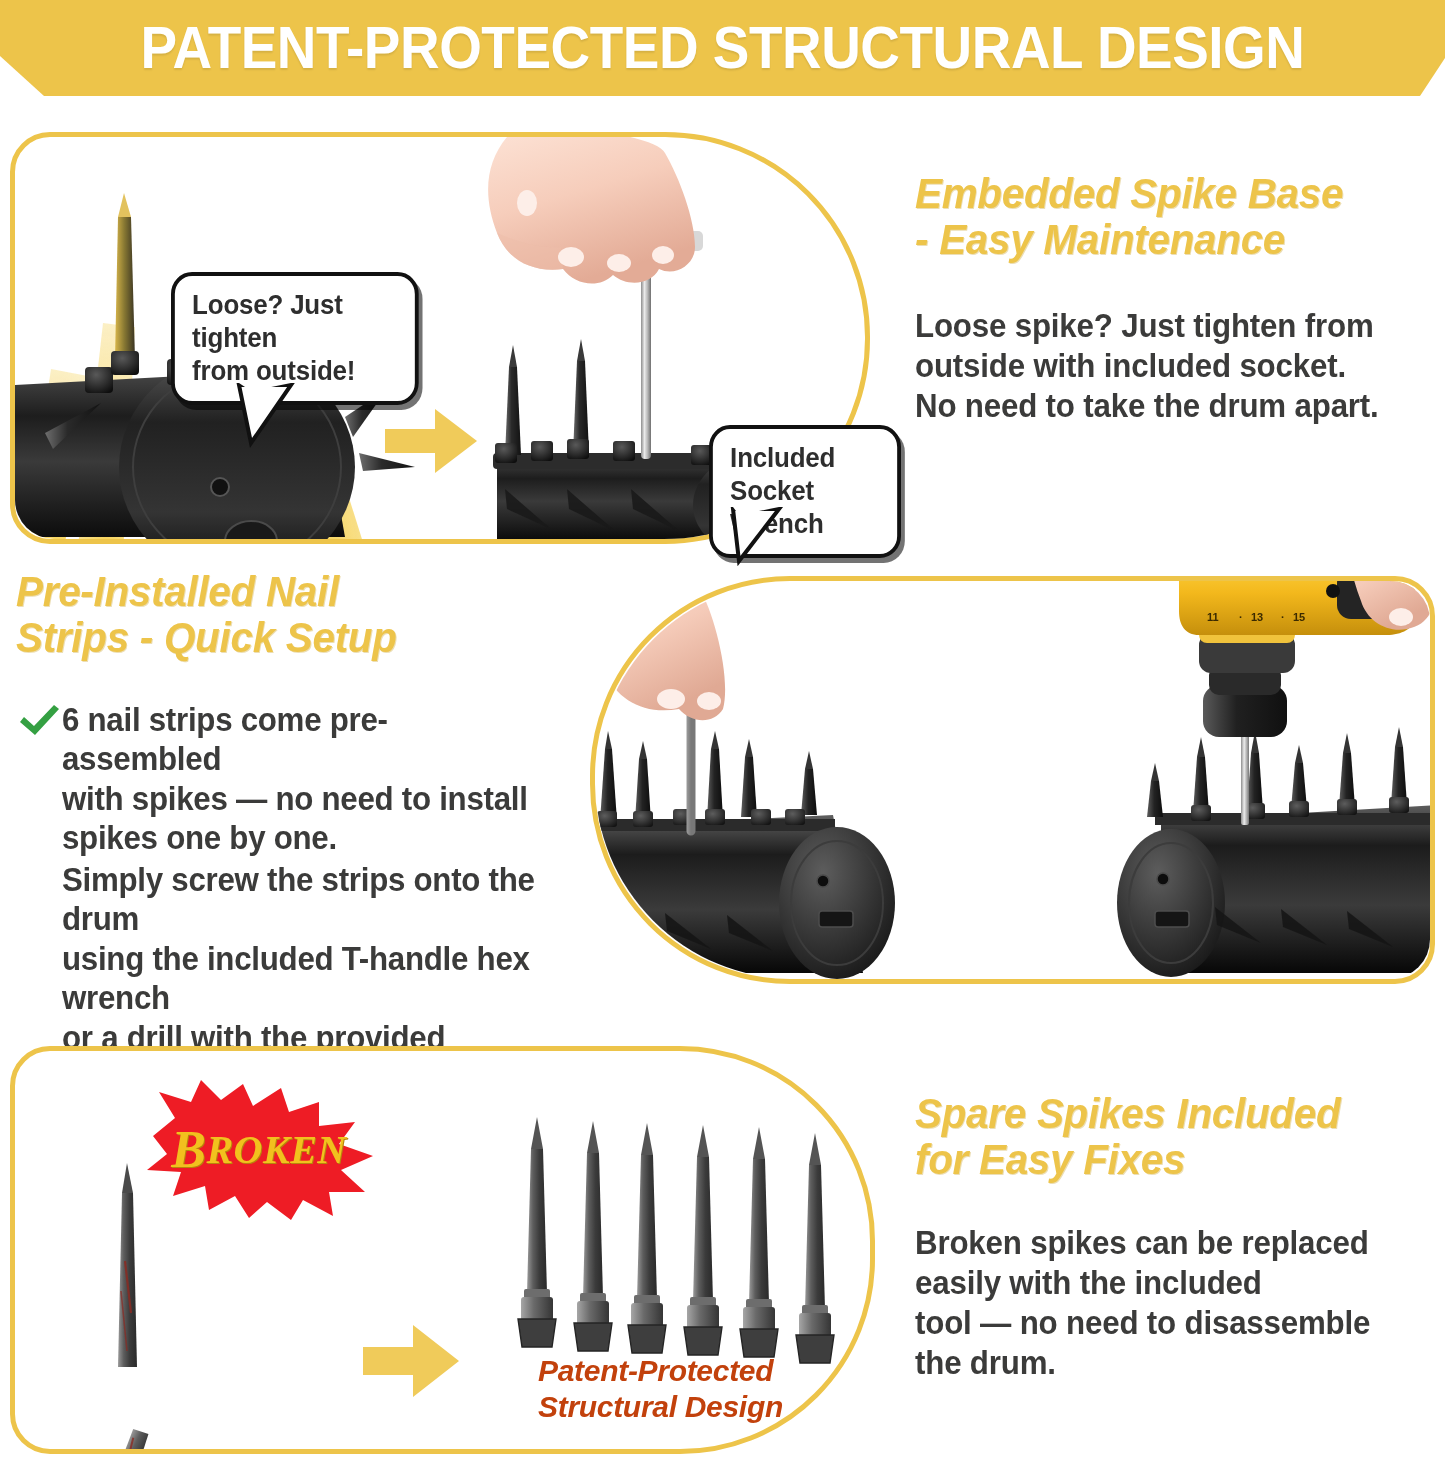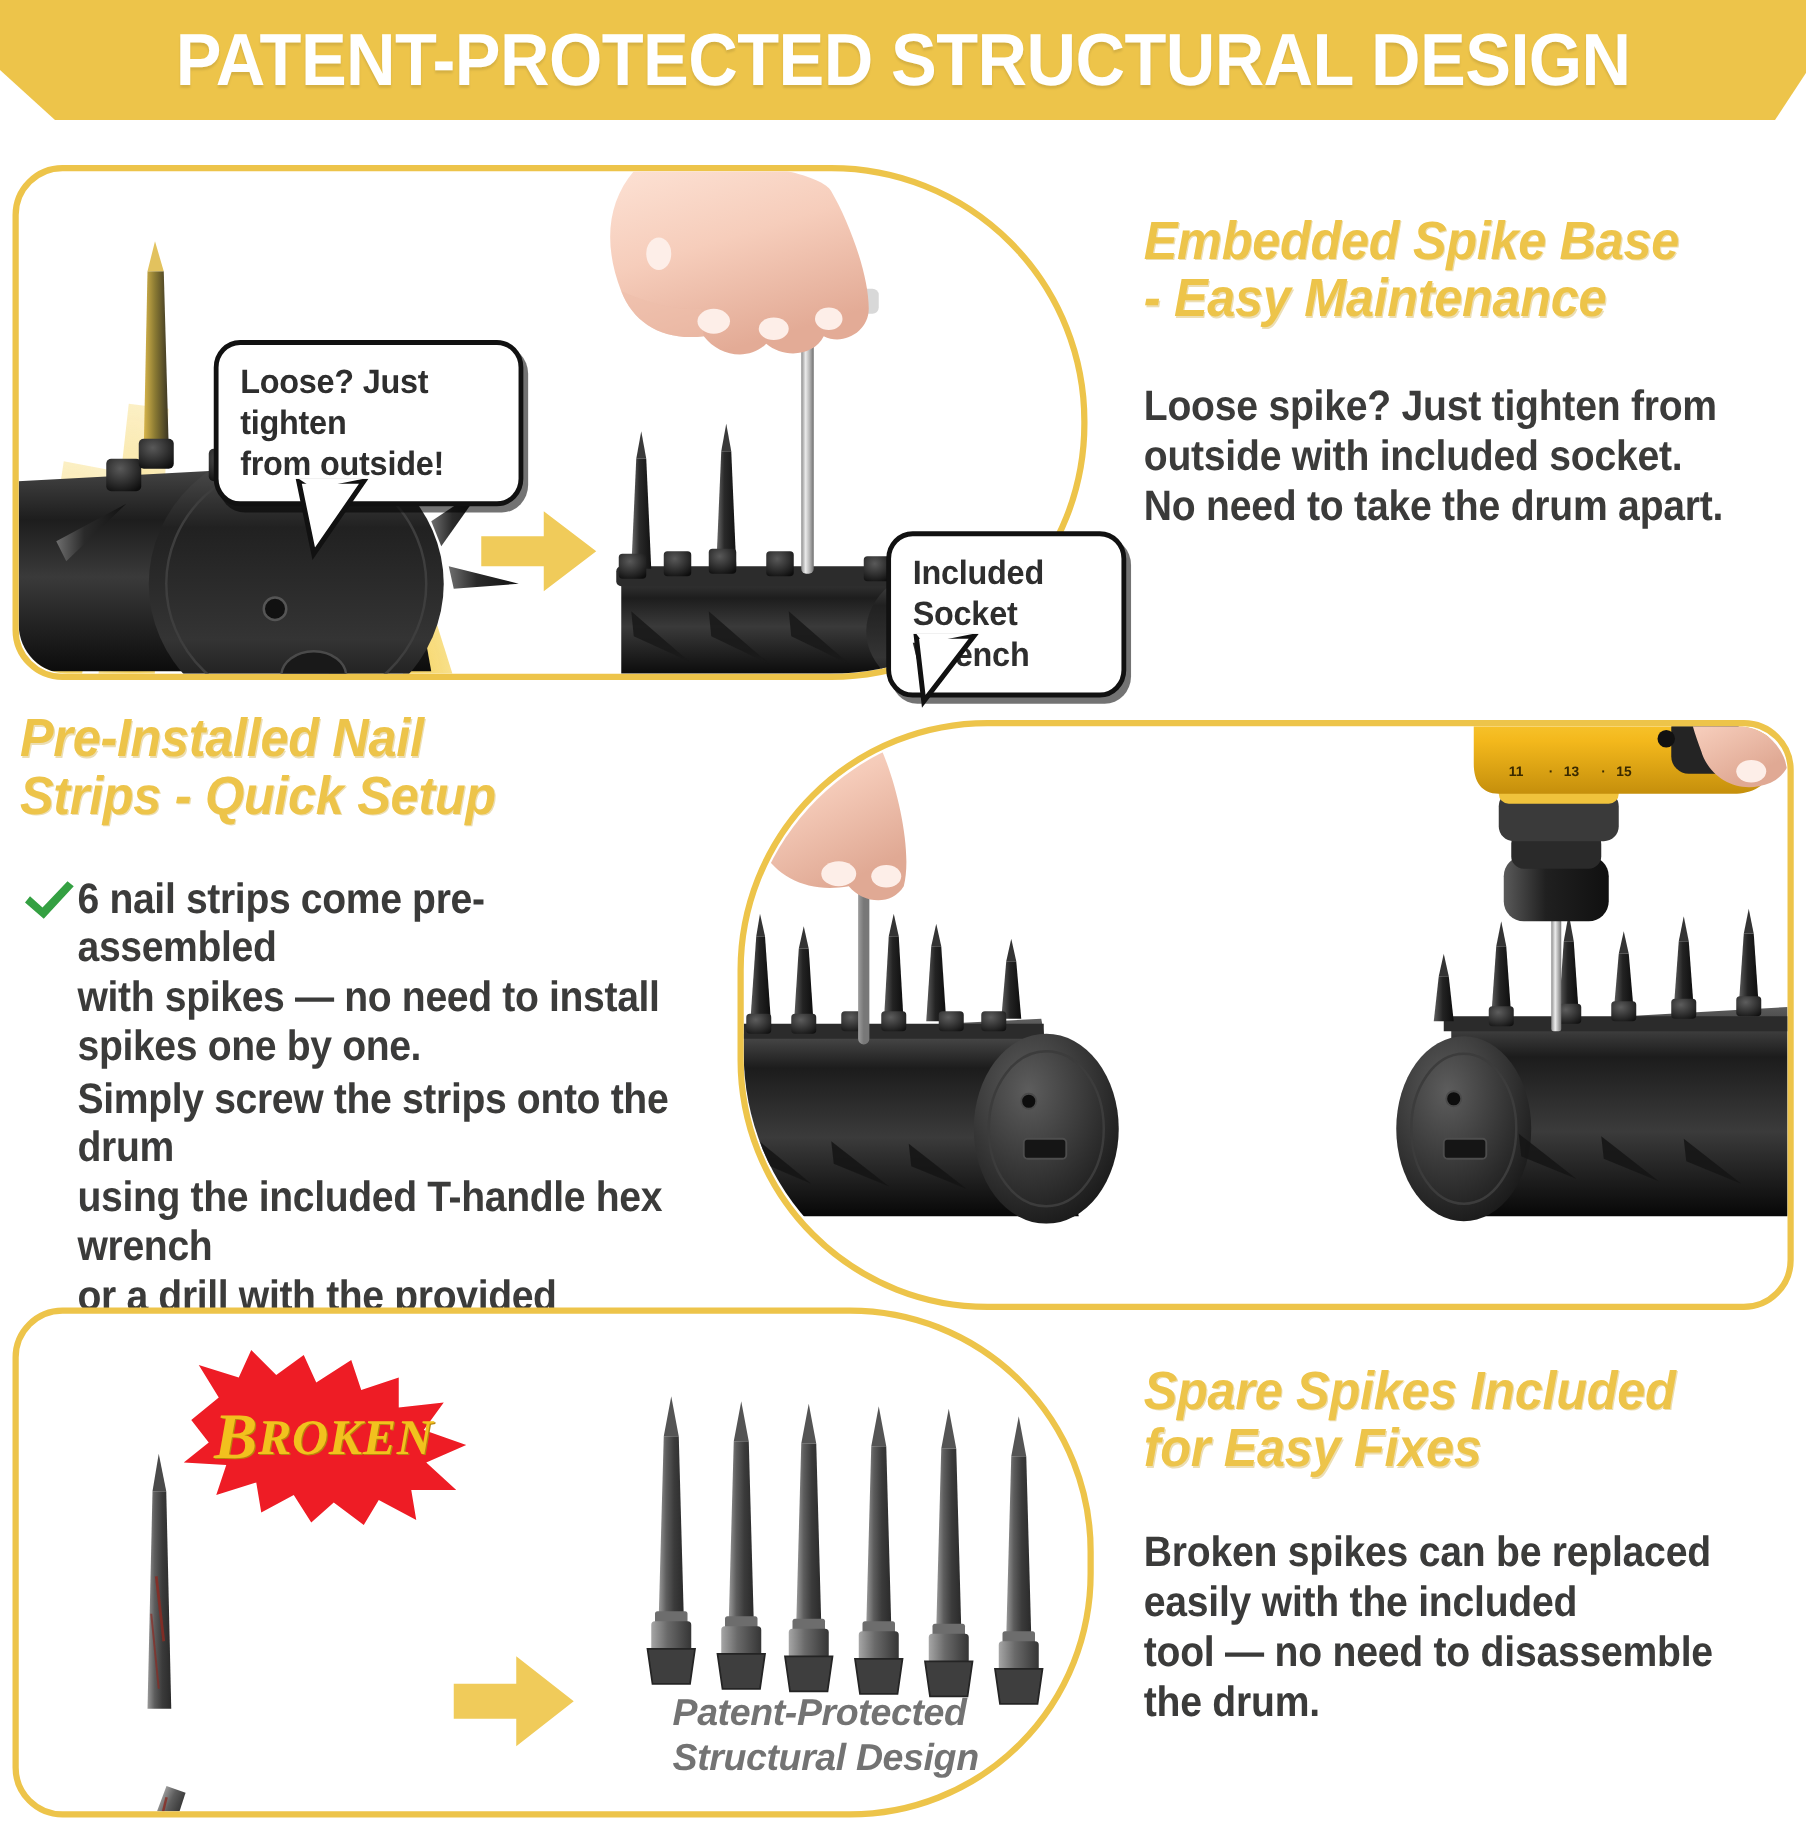--- a/index.html
+++ b/index.html
@@ -22,21 +22,21 @@
     font-family:"Liberation Sans Narrow","Liberation Sans",sans-serif;
     transform:scaleX(0.93);transform-origin:center center;
     text-shadow:0 2px 2px rgba(0,0,0,.10);
     white-space:nowrap;
   }
 
   
   .panel{position:absolute;border:5px solid #edc44a;background:#fff;box-sizing:border-box;}
   #panel-install{left:10px;top:132px;width:860px;height:412px;
       border-radius:40px 205px 205px 40px;}
-  #panel-tools{left:590px;top:576px;width:845px;height:472px;
+  #panel-tools{left:590px;top:576px;width:845px;height:408px;
       border-radius:200px 40px 40px 200px;}
   #panel-spares{left:10px;top:1046px;width:865px;height:408px;
       border-radius:40px 195px 195px 40px;}
 
   .clip{position:absolute;inset:0;overflow:hidden;border-radius:inherit;}
 
   
   .head-yellow{
     position:absolute;color:#edc44a;font-weight:bold;font-style:italic;
     font-family:"Liberation Sans Narrow","Liberation Sans",sans-serif;
@@ -99,21 +99,21 @@
     font-family:"Liberation Serif","DejaVu Serif",serif;
     font-style:italic;
     text-shadow:1px 1px 0 #b8860b;
     pointer-events:none;
   }
   #broken-label .cap{font-size:52px;}
 
   
   #spikes-caption{
     position:absolute;left:533px;top:1348px;width:330px;
-    color:#737373;font-weight:bold;font-style:italic;font-size:30px;line-height:1.2;
+    color:#c2410c;font-weight:bold;font-style:italic;font-size:30px;line-height:1.2;
     font-family:"Liberation Sans","DejaVu Sans",sans-serif;
     letter-spacing:-0.3px;white-space:pre-line;text-align:left;
   }
 </style>
 </head>
 <body>
 
 <div id="header-banner"></div>
 <div id="header-title">PATENT-PROTECTED STRUCTURAL DESIGN</div>
 

